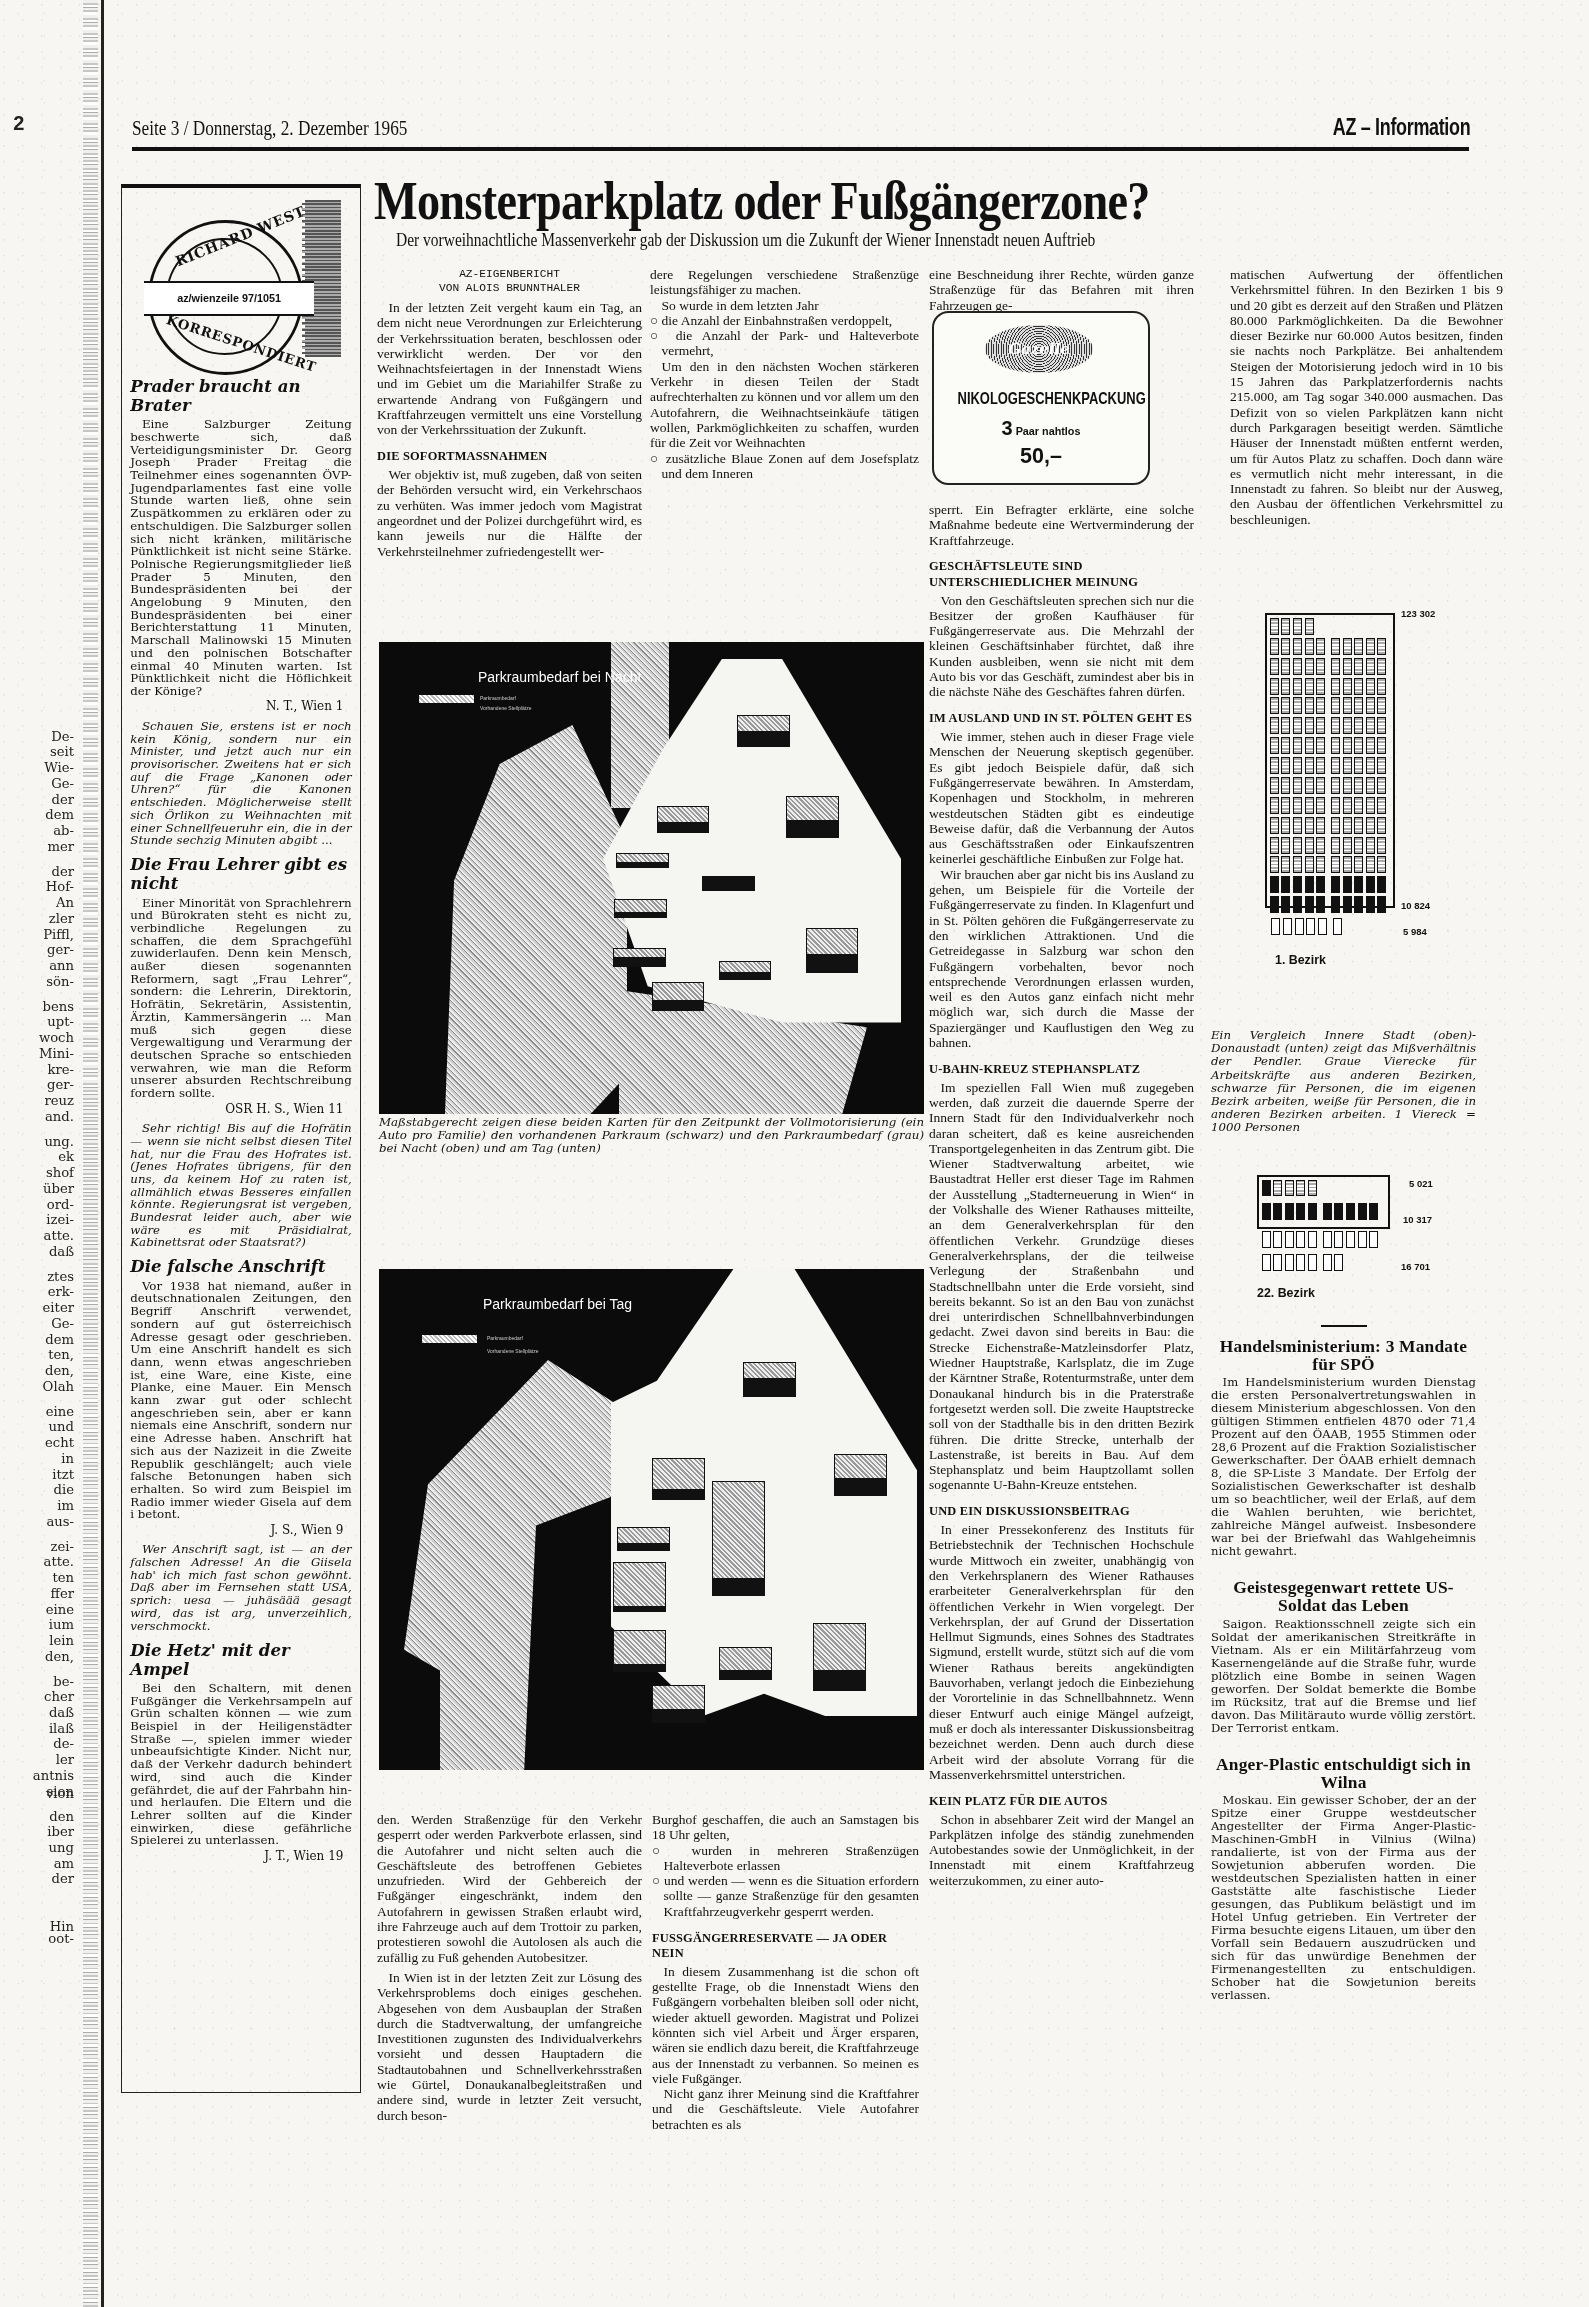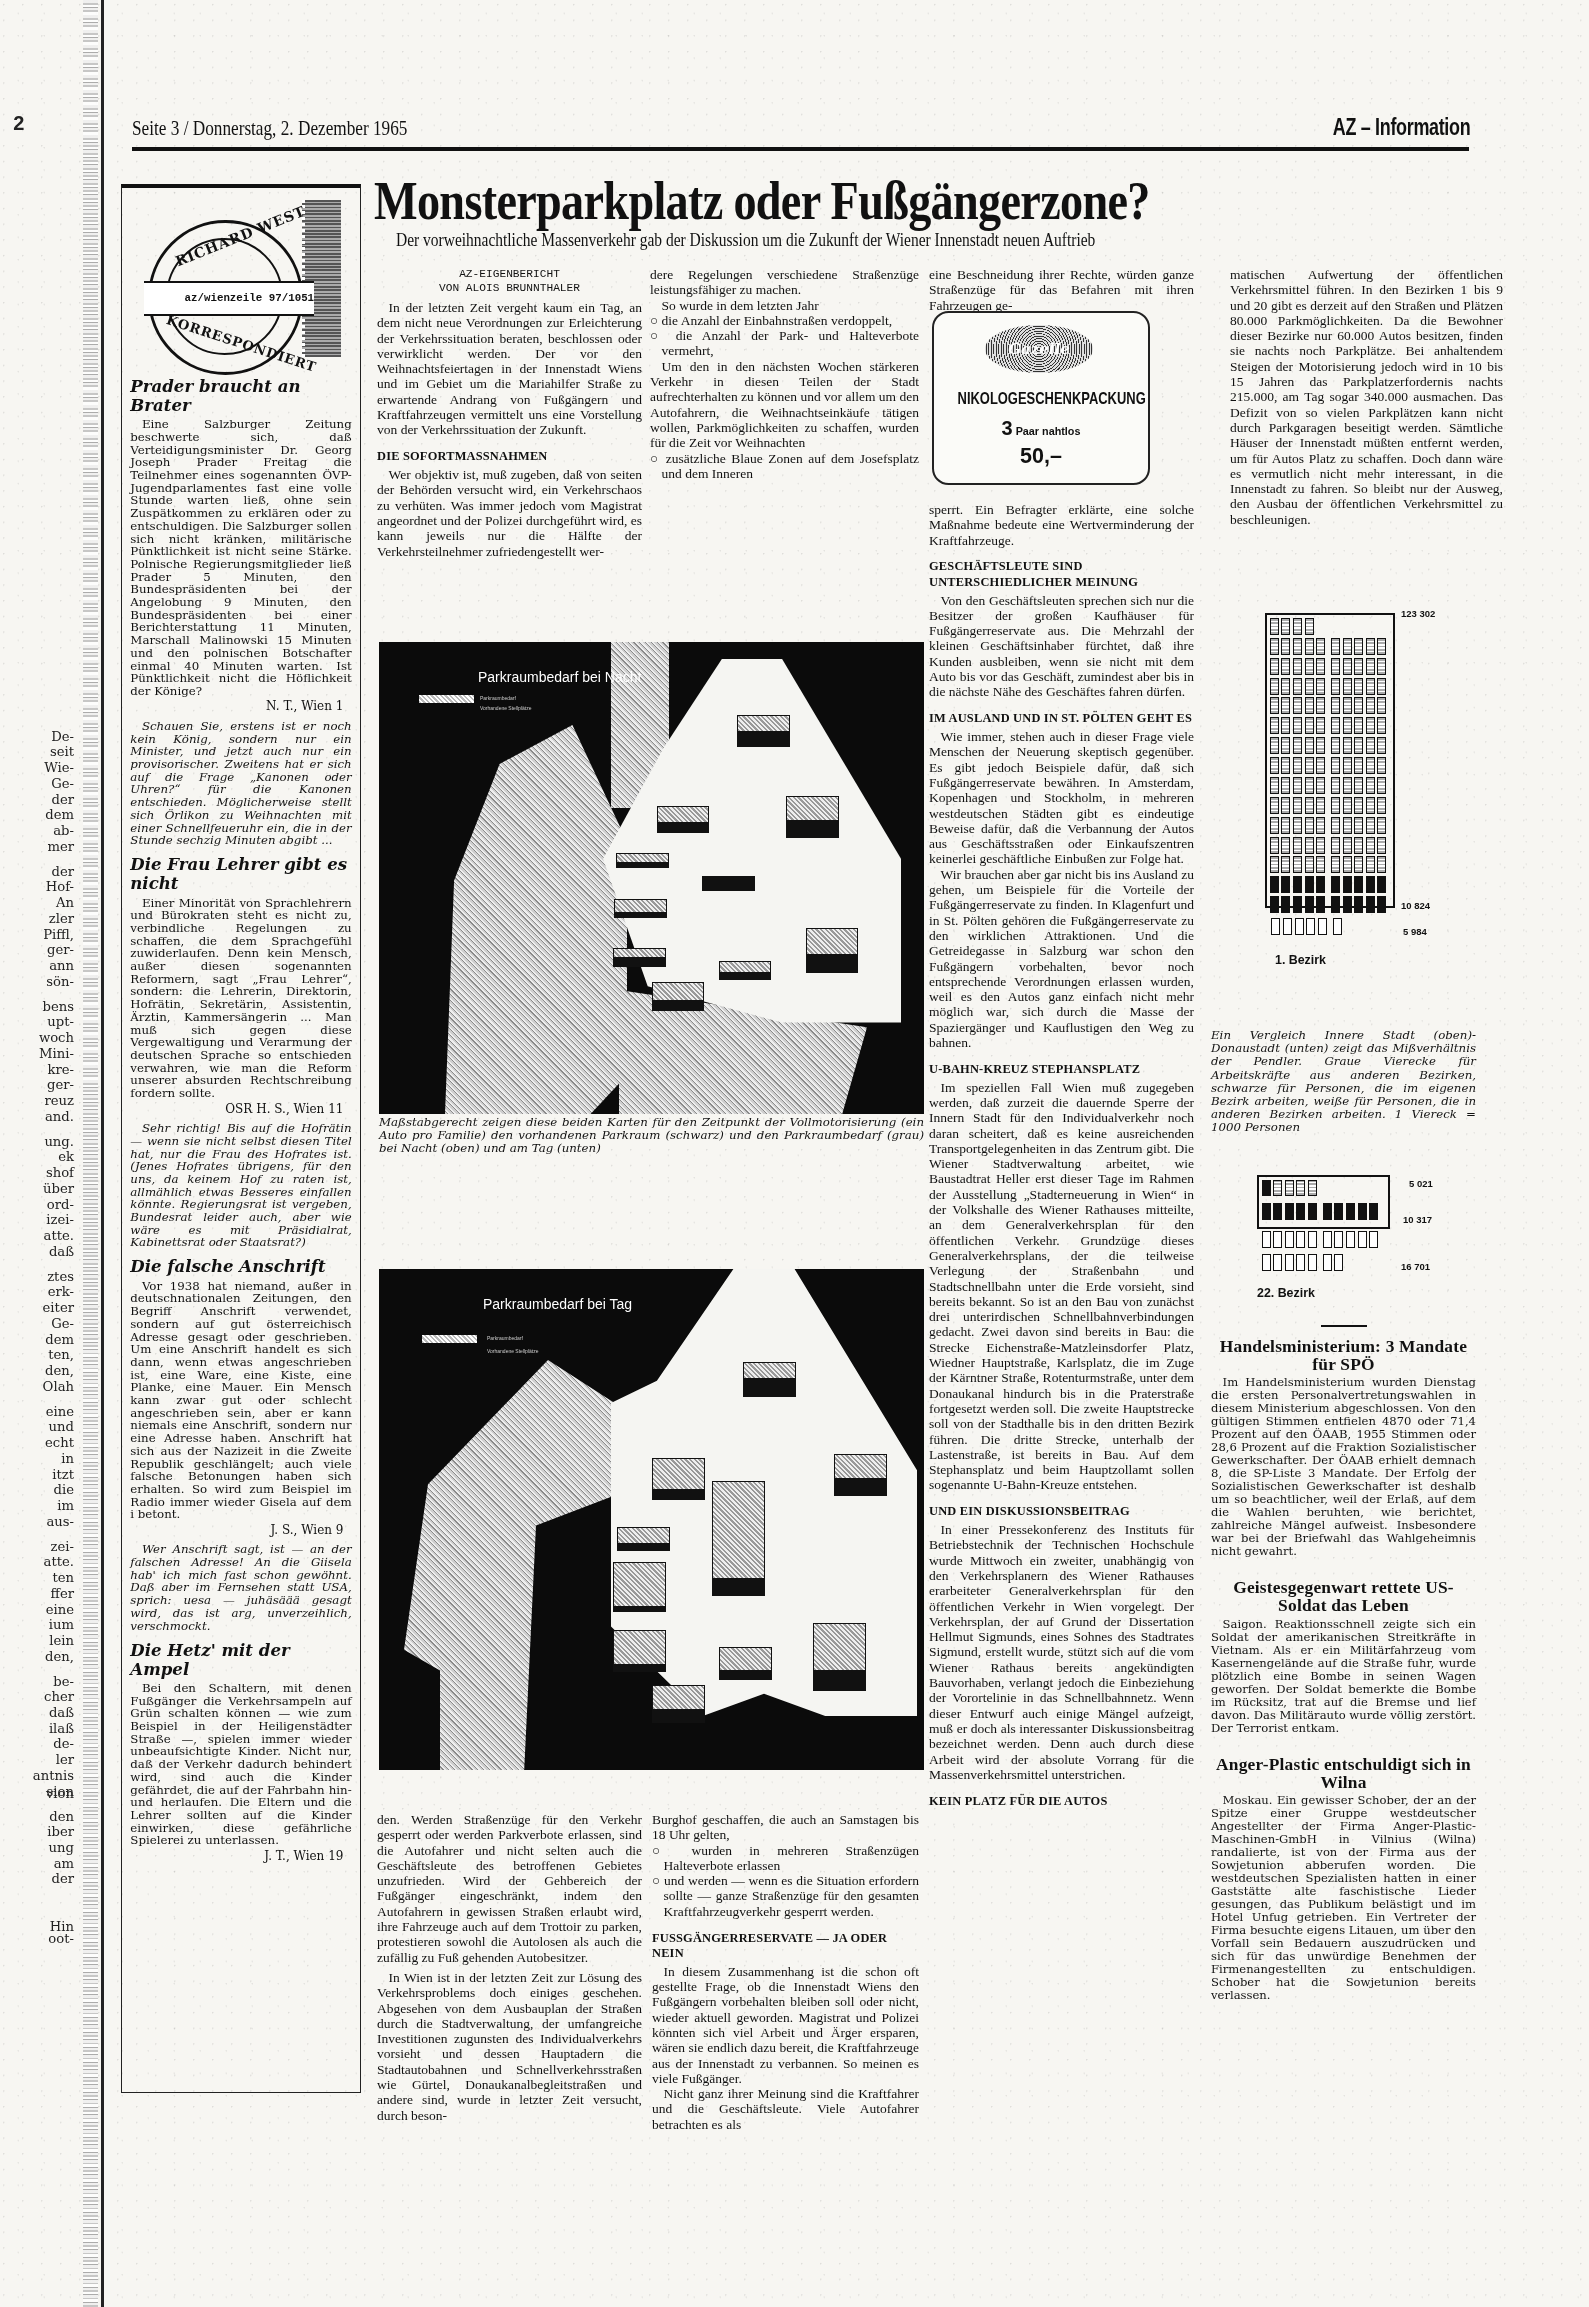--- a/index.html
+++ b/index.html
@@ -30,21 +30,21 @@
   .masthead-rule { left:132px; top:147px; width:1337px; height:4.1px; background:#111; }
 
   .headline { left:374px; top:172px; width:1101px; font-family:"Liberation Serif",serif; font-weight:bold; font-size:55px; line-height:58px; letter-spacing:-0.8px; transform:scaleX(.84); transform-origin:left; white-space:nowrap; }
   .subhead { left:396px; top:230px; width:1093px; font-family:"Liberation Serif",serif; font-size:18px; white-space:nowrap; transform:scaleX(.86); transform-origin:left; }
 
   
   .letterbox { left:121px; top:184px; width:240px; height:1909px; border:1.7px solid #222; border-top:4.1px solid #111; padding:0 8.3px; box-sizing:border-box; }
   .stamp { position:relative; width:207px; height:174px; margin:6.6px auto 0; }
   .stamp .ring { position:absolute; left:10px; top:25px; width:149px; height:149px; border:3.3px solid #111; border-radius:50%; }
   .stamp .ring2 { position:absolute; left:28px; top:43px; width:113px; height:113px; border:2.5px solid #111; border-radius:50%; }
-  .stamp .bar { position:absolute; left:6.6px; top:86px; width:170px; height:31px; background:#fff; border-top:2.5px solid #111; border-bottom:2.5px solid #111; font-family:Liberation Mono, monospace; font-weight:bold; font-size:10.8px; line-height:31px; text-align:right; }
+  .stamp .bar { position:absolute; left:6.6px; top:86px; width:170px; height:31px; background:#fff; border-top:2.5px solid #111; border-bottom:2.5px solid #111; font-family:Liberation Sans, sans-serif; font-weight:bold; font-size:10.8px; line-height:31px; text-align:center; }
   .stamp .top-t { position:absolute; left:33px; top:33px; font-weight:bold; font-size:14px; transform:rotate(-22deg); letter-spacing:0.8px; }
   .stamp .bot-t { position:absolute; left:25px; top:141px; font-weight:bold; font-size:13.2px; transform:rotate(18deg); letter-spacing:0.8px; }
   .stamp .postage { position:absolute; right:3.3px; top:5px; width:36px; height:157px; background:repeating-linear-gradient(0deg,#555 0 1.7px,#aaa 1.7px 3.3px); border-left:3.3px dotted #fff; }
 
   .lh { font-family:"DejaVu Serif",serif; font-style:italic; font-weight:bold; font-size:16.6px; line-height:19px; margin:8.3px 0 3.3px; }
   .lt { font-family:"DejaVu Serif",serif; font-size:11.8px; line-height:12.7px; text-align:justify; margin:0; text-indent:11.6px; }
   .lt.it { font-style:italic; }
   .sig { text-align:right; font-size:12px; margin:1.7px 8.3px 6.6px 0; }
 
   
@@ -249,20 +249,21 @@
   <div class="sh">GESCHÄFTSLEUTE SIND UNTERSCHIEDLICHER MEINUNG</div>
   <p>Von den Geschäftsleuten sprechen sich nur die Besitzer der großen Kaufhäuser für Fußgängerreservate aus. Die Mehrzahl der kleinen Geschäftsinhaber fürchtet, daß ihre Kunden ausbleiben, wenn sie nicht mit dem Auto bis vor das Geschäft, zumindest aber bis in die nächste Nähe des Geschäftes fahren dürfen.</p>
   <div class="sh">IM AUSLAND UND IN ST. PÖLTEN GEHT ES</div>
   <p>Wie immer, stehen auch in dieser Frage viele Menschen der Neuerung skeptisch gegenüber. Es gibt jedoch Beispiele dafür, daß sich Fußgängerreservate bewähren. In Amsterdam, Kopenhagen und Stockholm, in mehreren westdeutschen Städten gibt es eindeutige Beweise dafür, daß die Verbannung der Autos aus Geschäftsstraßen oder Einkaufszentren keinerlei geschäftliche Einbußen zur Folge hat.</p>
   <p>Wir brauchen aber gar nicht bis ins Ausland zu gehen, um Beispiele für die Vorteile der Fußgängerreservate zu finden. In Klagenfurt und in St. Pölten gehören die Fußgängerreservate zu den wirklichen Attraktionen. Und die Getreidegasse in Salzburg war schon den Fußgängern vorbehalten, bevor noch entsprechende Verordnungen erlassen wurden, weil es den Autos ganz einfach nicht mehr möglich war, sich durch die Masse der Spaziergänger und Kauflustigen den Weg zu bahnen.</p>
   <div class="sh">U-BAHN-KREUZ STEPHANSPLATZ</div>
   <p>Im speziellen Fall Wien muß zugegeben werden, daß zurzeit die dauernde Sperre der Innern Stadt für den Individualverkehr noch daran scheitert, daß es keine ausreichenden Transportgelegenheiten in das Zentrum gibt. Die Wiener Stadtverwaltung arbeitet, wie Baustadtrat Heller erst dieser Tage im Rahmen der Ausstellung „Stadterneuerung in Wien“ in der Volkshalle des Wiener Rathauses mitteilte, an dem Generalverkehrsplan für den öffentlichen Verkehr. Grundzüge dieses Generalverkehrsplans, der die teilweise Verlegung der Straßenbahn und Stadtschnellbahn unter die Erde vorsieht, sind bereits bekannt. So ist an den Bau von zunächst drei unterirdischen Schnellbahnverbindungen gedacht. Zwei davon sind bereits in Bau: die Strecke Eichenstraße-Matzleinsdorfer Platz, Wiedner Hauptstraße, Karlsplatz, die im Zuge der Kärntner Straße, Rotenturmstraße, unter dem Donaukanal hindurch bis in die Praterstraße fortgesetzt werden soll. Die zweite Hauptstrecke soll von der Stadthalle bis in den dritten Bezirk führen. Die dritte Strecke, unterhalb der Lastenstraße, ist bereits in Bau. Auf dem Stephansplatz und beim Hauptzollamt sollen sogenannte U-Bahn-Kreuze entstehen.</p>
   <div class="sh">UND EIN DISKUSSIONSBEITRAG</div>
   <p>In einer Pressekonferenz des Instituts für Betriebstechnik der Technischen Hochschule wurde Mittwoch ein zweiter, unabhängig von den Verkehrsplanern des Wiener Rathauses erarbeiteter Generalverkehrsplan für den öffentlichen Verkehr in Wien vorgelegt. Der Verkehrsplan, der auf Grund der Dissertation Hellmut Sigmunds, eines Sohnes des Stadtrates Sigmund, erstellt wurde, stützt sich auf die vom Wiener Rathaus bereits angekündigten Bauvorhaben, verlangt jedoch die Einbeziehung der Vorortelinie in das Schnellbahnnetz. Wenn dieser Entwurf auch einige Mängel aufzeigt, muß er doch als interessanter Diskussionsbeitrag bezeichnet werden. Denn auch durch diese Arbeit wird der absolute Vorrang für die Massenverkehrsmittel unterstrichen.</p>
   <div class="sh">KEIN PLATZ FÜR DIE AUTOS</div>
+  <p>Schon in absehbarer Zeit wird der Mangel an Parkplätzen infolge des ständig zunehmenden Autobestandes sowie der Unmöglichkeit, in der Innenstadt mit einem Kraftfahrzeug weiterzukommen, zu einer auto-</p>
 </div>
 
 <div class="col" style="left:1230px; top:267px; width:273px;">
   <p style="text-indent:0">matischen Aufwertung der öffentlichen Verkehrsmittel führen. In den Bezirken 1 bis 9 und 20 gibt es derzeit auf den Straßen und Plätzen 80.000 Parkmöglichkeiten. Da die Bewohner dieser Bezirke nur 60.000 Autos besitzen, finden sie nachts noch Parkplätze. Bei anhaltendem Steigen der Motorisierung jedoch wird in 10 bis 15 Jahren das Parkplatzerfordernis nachts 215.000, am Tag sogar 340.000 ausmachen. Das Defizit von so vielen Parkplätzen kann nicht durch Parkgaragen beseitigt werden. Sämtliche Häuser der Innenstadt müßten entfernt werden, um für Autos Platz zu schaffen. Doch dann wäre es vermutlich nicht mehr interessant, in die Innenstadt zu fahren. So bleibt nur der Ausweg, den Ausbau der öffentlichen Verkehrsmittel zu beschleunigen.</p>
 </div>
 
 <div class="picto" style="left:1192px; top:613px; width:282px; height:397px;">
   <div class="frame" style="left:73px; top:0; width:126px; height:291px;"></div>
   <div id="picto1">
       <div class="cell gray" style="left: 78px; top: 5px;"></div>

